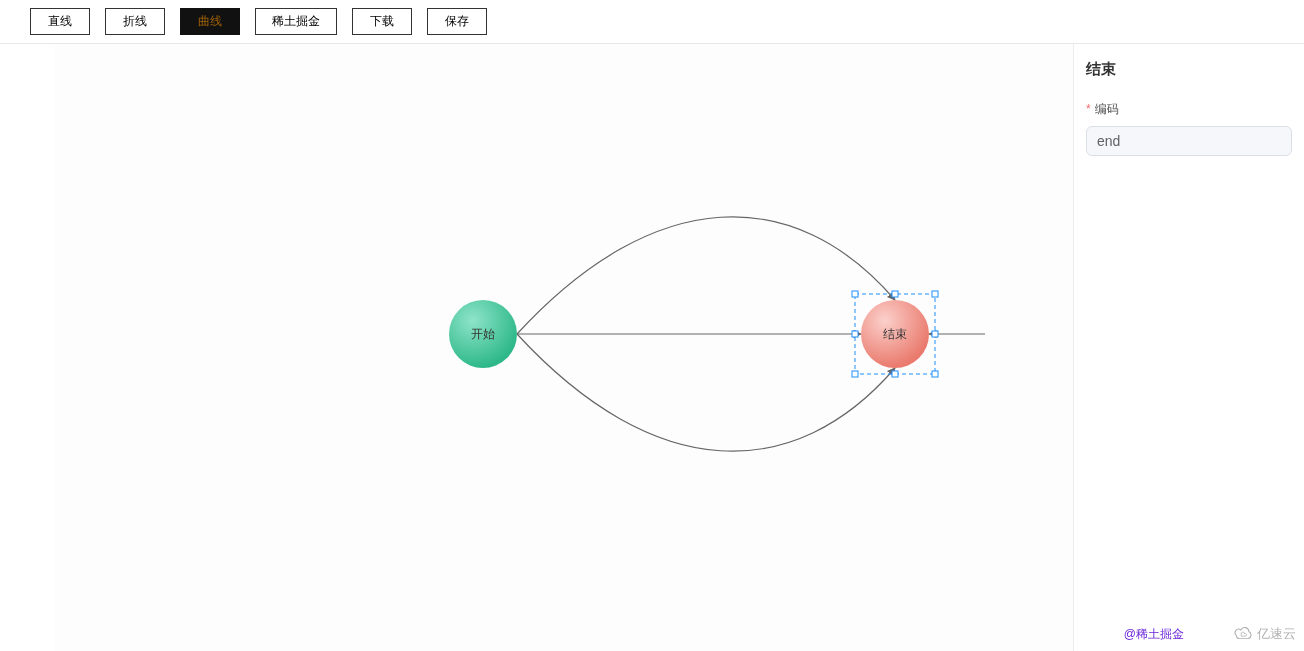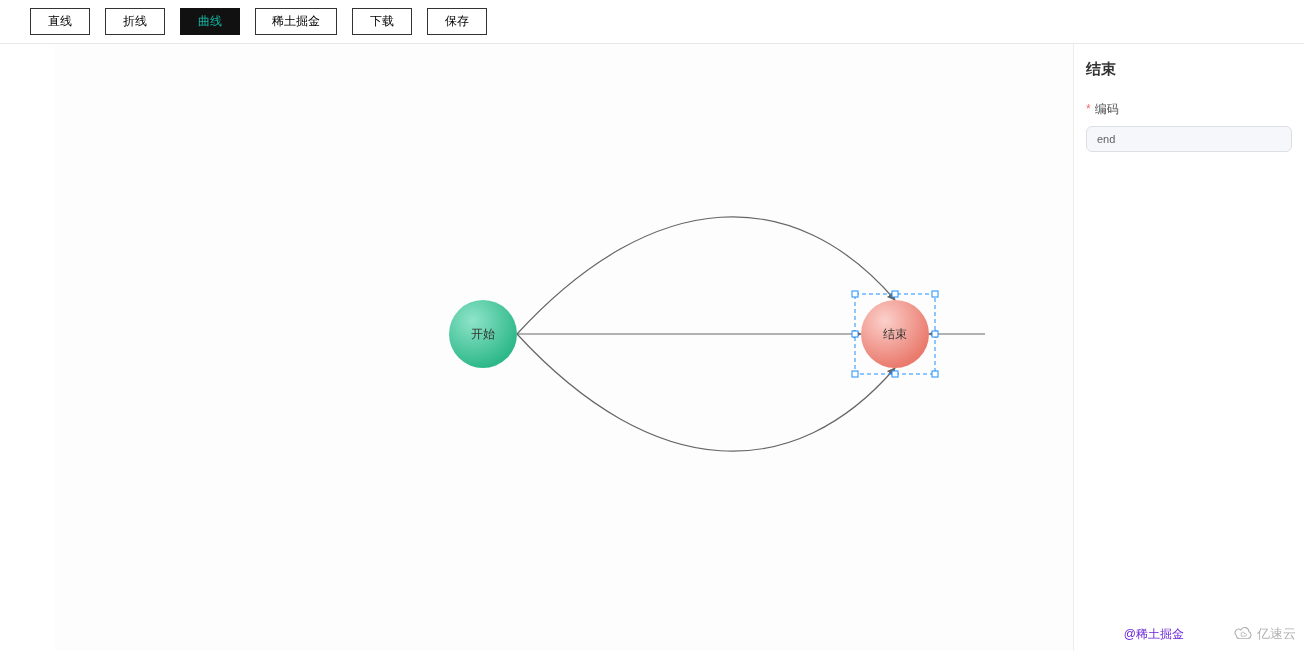--- a/index.html
+++ b/index.html
@@ -27,21 +27,21 @@
       border: 1px solid #333;
       background: #fff;
       font-size: 12px;
       cursor: pointer;
       min-width: 60px;
       text-align: center;
       line-height: 1.4;
     }
     .btn.active {
       background: #111;
-      color: #14b8a6;
+      color: #a16207;
       border-color: #111;
     }
     .main {
       display: flex;
       height: calc(100% - 42px);
     }
     .canvas-area {
       flex: 1;
       position: relative;
       background: #fdfdfd;
@@ -67,21 +67,21 @@
     }
     .form-label .req {
       color: #f56c6c;
       margin-right: 4px;
     }
     .form-input {
       width: 100%;
       padding: 6px 10px;
       border: 1px solid #dcdfe6;
       border-radius: 6px;
-      font-size: 11px;
+      font-size: 14px;
       color: #606266;
       background: #f5f7fa;
     }
     .svg-canvas {
       position: absolute;
       inset: 0;
       width: 100%;
       height: 100%;
     }
     .node-label {

